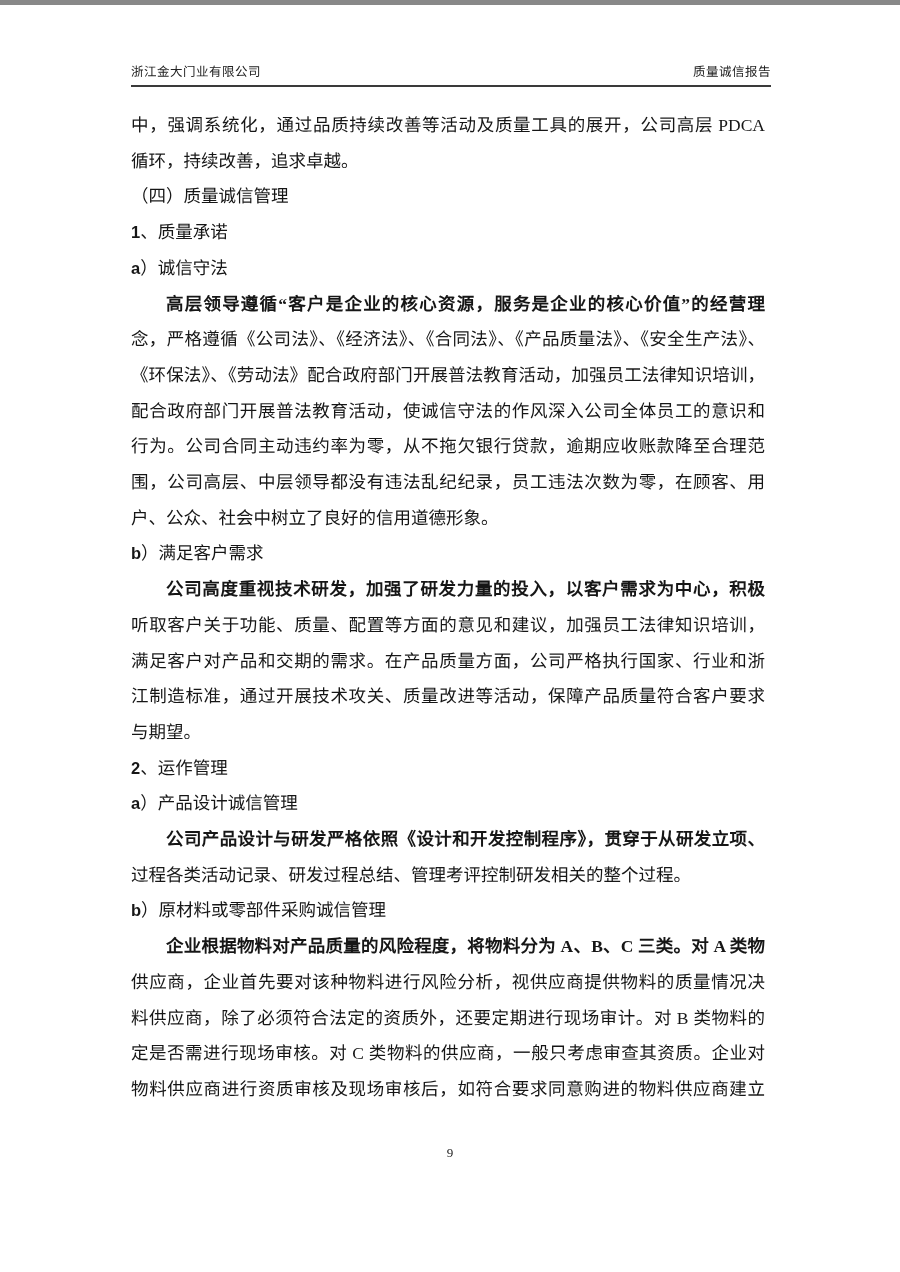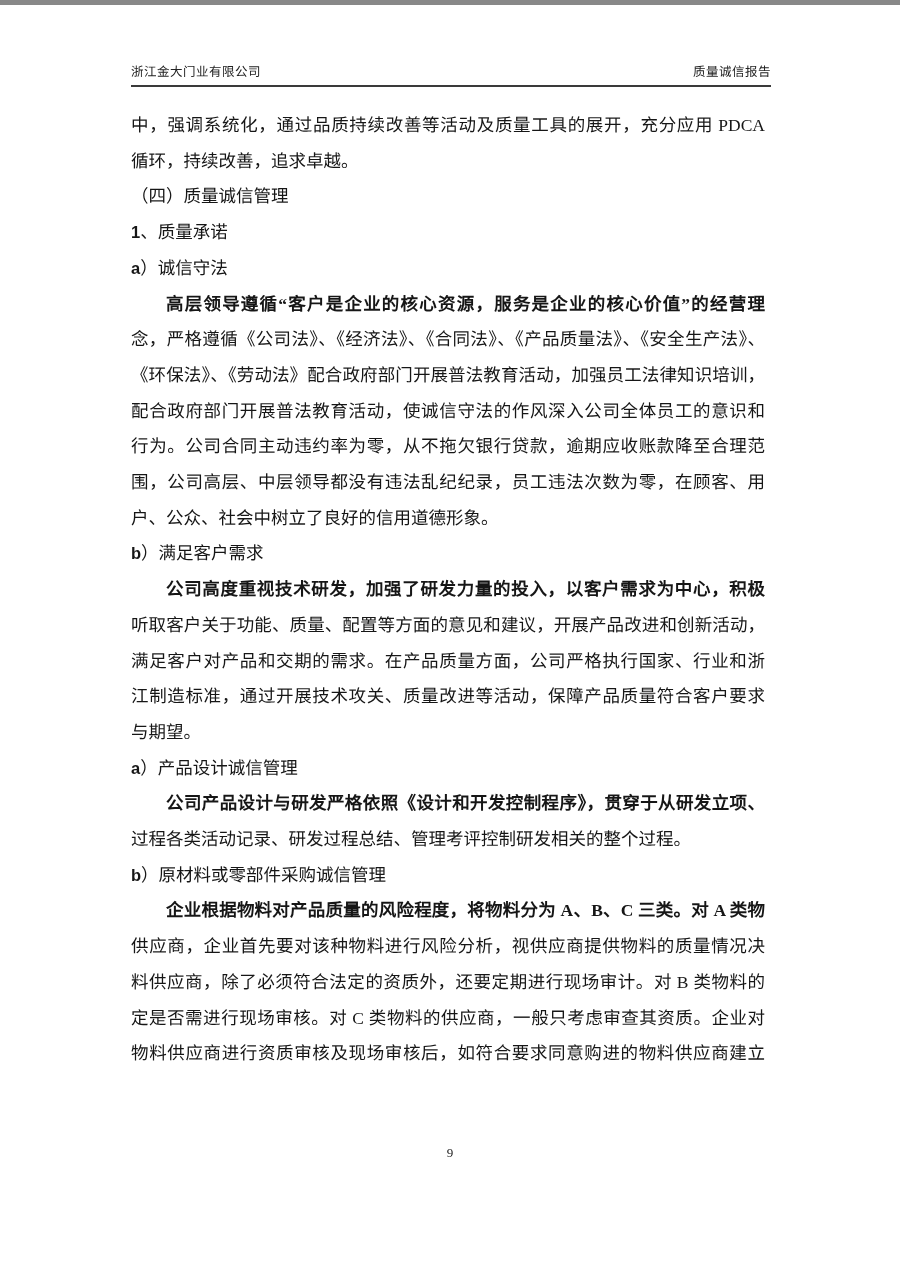--- a/index.html
+++ b/index.html
@@ -53,38 +53,39 @@
 <body>
 
 <div class="page">
 
   <div class="page-header">
     <span>浙江金大门业有限公司</span>
     <span>质量诚信报告</span>
   </div>
 
   <div class="doc-body">
-      <div class="line fill"><span>中，强调系统化，通过品质持续改善等活动及质量工具的展开，充分应用 PDCA</span></div>
+      <div class="line fill"><span>中，强调系统化，通过品质持续改善等活动及质量工具的展开，公司高层 PDCA</span></div>
       <div class="line end"><span>循环，持续改善，追求卓越。</span></div>
       <div class="line end"><span>（四）质量诚信管理</span></div>
       <div class="line end"><span class="marker">1</span><span>、质量承诺</span></div>
       <div class="line end"><span class="marker">a</span><span>）诚信守法</span></div>
       <div class="line fill indent"><span>高层领导遵循“客户是企业的核心资源，服务是企业的核心价值”的经营理</span></div>
       <div class="line fill"><span>念，严格遵循《公司法》、《经济法》、《合同法》、《产品质量法》、《安全生产法》、</span></div>
       <div class="line fill"><span>《环保法》、《劳动法》配合政府部门开展普法教育活动，加强员工法律知识培训，</span></div>
       <div class="line fill"><span>配合政府部门开展普法教育活动，使诚信守法的作风深入公司全体员工的意识和</span></div>
       <div class="line fill"><span>行为。公司合同主动违约率为零，从不拖欠银行贷款，逾期应收账款降至合理范</span></div>
       <div class="line fill"><span>围，公司高层、中层领导都没有违法乱纪纪录，员工违法次数为零，在顾客、用</span></div>
       <div class="line end"><span>户、公众、社会中树立了良好的信用道德形象。</span></div>
       <div class="line end"><span class="marker">b</span><span>）满足客户需求</span></div>
       <div class="line fill indent"><span>公司高度重视技术研发，加强了研发力量的投入，以客户需求为中心，积极</span></div>
-      <div class="line fill"><span>听取客户关于功能、质量、配置等方面的意见和建议，开展产品改进和创新活动，</span></div>
+      <div class="line fill"><span>听取客户关于功能、质量、配置等方面的意见和建议，加强员工法律知识培训，</span></div>
       <div class="line fill"><span>满足客户对产品和交期的需求。在产品质量方面，公司严格执行国家、行业和浙</span></div>
       <div class="line fill"><span>江制造标准，通过开展技术攻关、质量改进等活动，保障产品质量符合客户要求</span></div>
       <div class="line end"><span>与期望。</span></div>
+      <div class="line end"><span class="marker">2</span><span>、运作管理</span></div>
       <div class="line end"><span class="marker">a</span><span>）产品设计诚信管理</span></div>
       <div class="line fill indent"><span>公司产品设计与研发严格依照《设计和开发控制程序》，贯穿于从研发立项、</span></div>
       <div class="line end"><span>过程各类活动记录、研发过程总结、管理考评控制研发相关的整个过程。</span></div>
       <div class="line end"><span class="marker">b</span><span>）原材料或零部件采购诚信管理</span></div>
       <div class="line fill indent"><span>企业根据物料对产品质量的风险程度，将物料分为 A、B、C 三类。对 A 类物</span></div>
       <div class="line fill"><span>供应商，企业首先要对该种物料进行风险分析，视供应商提供物料的质量情况决</span></div>
       <div class="line fill"><span>料供应商，除了必须符合法定的资质外，还要定期进行现场审计。对 B 类物料的</span></div>
       <div class="line fill"><span>定是否需进行现场审核。对 C 类物料的供应商，一般只考虑审查其资质。企业对</span></div>
       <div class="line fill"><span>物料供应商进行资质审核及现场审核后，如符合要求同意购进的物料供应商建立</span></div>
     </div>

